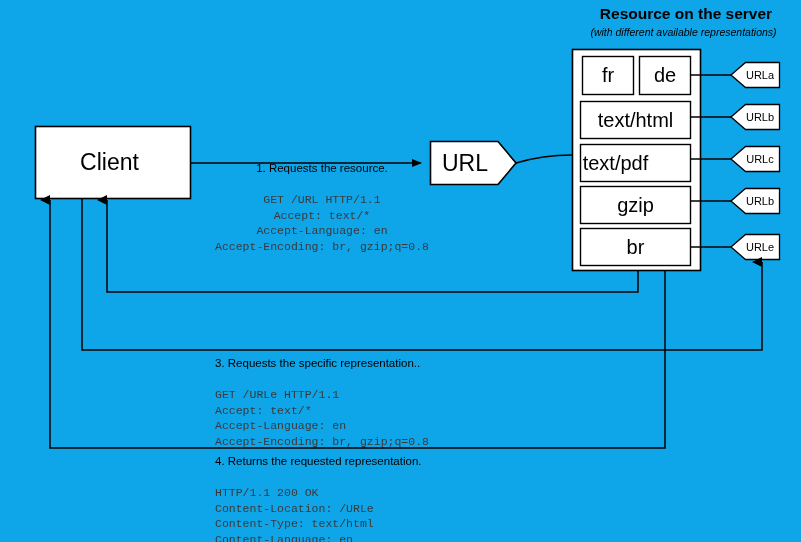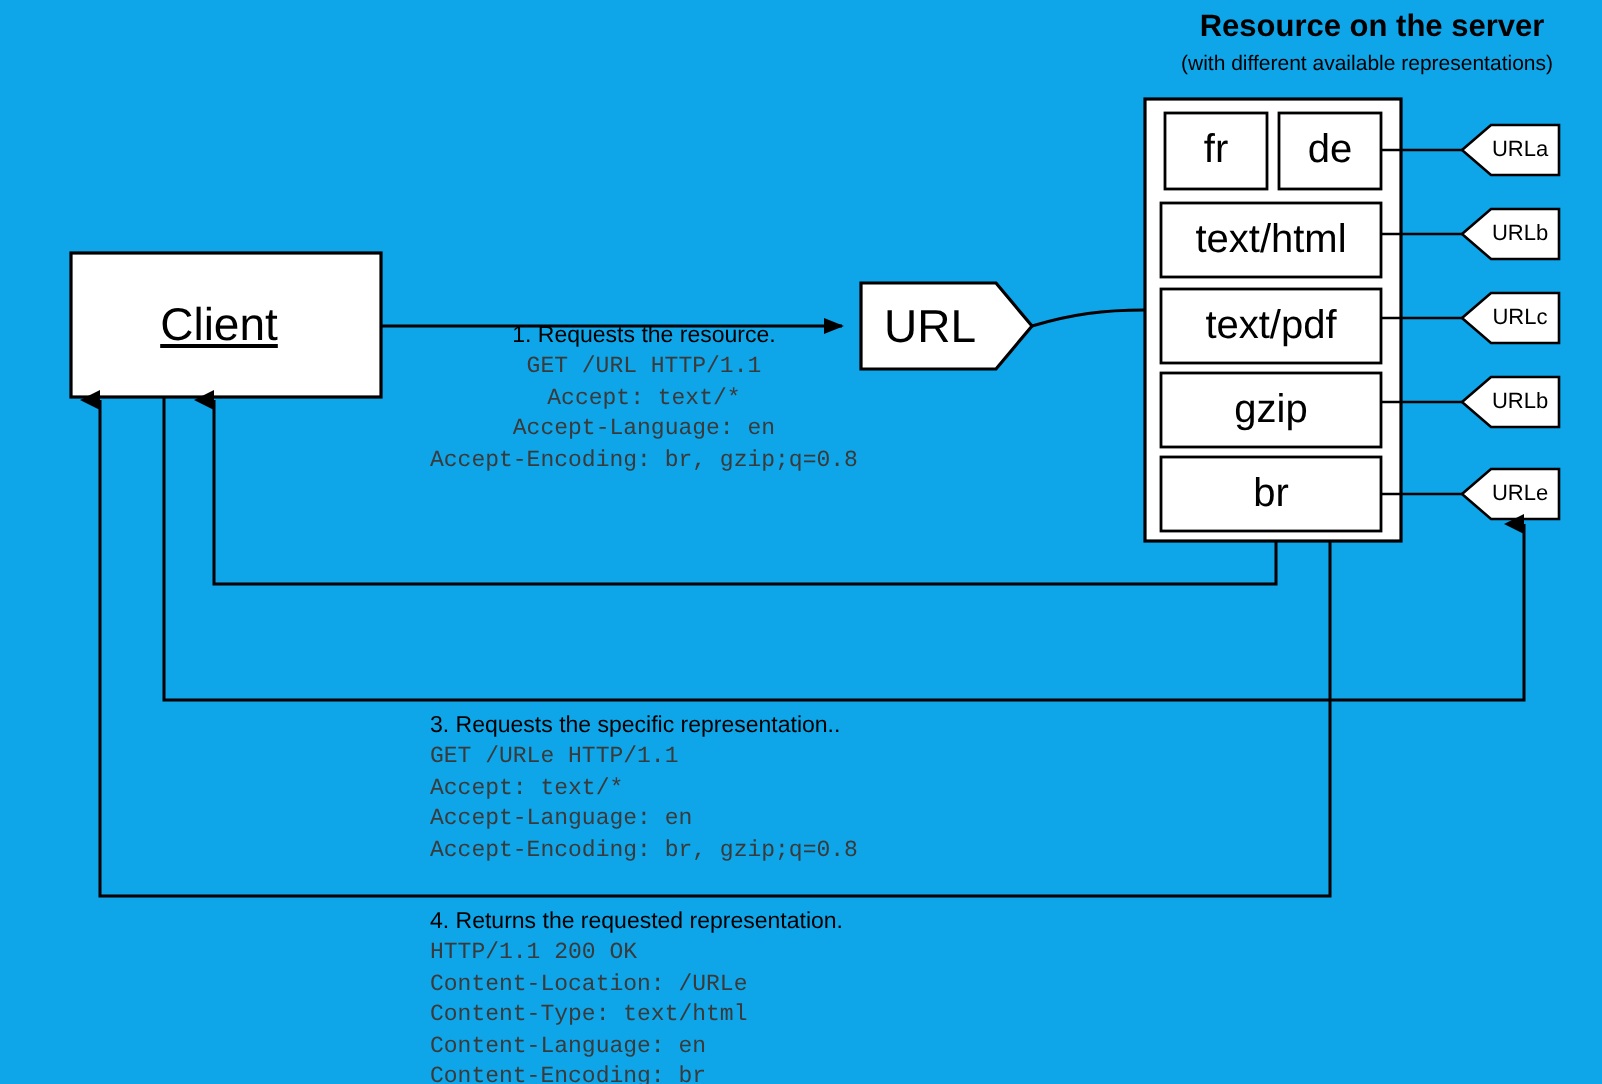--- a/index.html
+++ b/index.html
@@ -35,20 +35,21 @@
     color: #000;
     white-space: nowrap;
   }
   .server-subtitle {
     position: absolute;
     left: 566px;
     top: 26px;
     width: 235px;
     text-align: center;
     font-size: 10.5px;
+    font-style: italic;
     color: #000;
     white-space: nowrap;
   }
 
   
   .boxlabel {
     position: absolute;
     display: flex;
     align-items: center;
     justify-content: center;
@@ -86,21 +87,21 @@
   }
   .msg-line {
     font-size: 11.5px;
     font-family: "Liberation Mono", monospace;
     color: #3a3a3a;
     margin: 0;
     line-height: 15.6px;
     white-space: pre;
   }
   .msg-body {
-    margin-top: 2px;
+    margin-top: 18px;
   }
 </style>
 </head>
 <body>
 
 <div id="stage">
 
   <svg id="svg-layer" viewBox="0 0 801 542">
     <defs>
       <marker id="arrow-right" markerWidth="12" markerHeight="12" refX="9" refY="4" orient="auto" markerUnits="userSpaceOnUse">
@@ -143,28 +144,28 @@
     <path d="M638,270 L638,292 L107,292 L107,200" fill="none" stroke="#000000" stroke-width="1.5" marker-end="url(#arrow-up)"></path>
 
     <path d="M82,199 L82,350 L762,350 L762,262" fill="none" stroke="#000000" stroke-width="1.5" marker-end="url(#arrow-up)"></path>
 
     <path d="M665,271 L665,448 L50,448 L50,200" fill="none" stroke="#000000" stroke-width="1.5" marker-end="url(#arrow-up)"></path>
   </svg>
 
   <div class="server-title">Resource on the server</div>
   <div class="server-subtitle">(with different available representations)</div>
 
-  <div class="boxlabel client-label" style="left:35px; top:126px; width:149px; height:73px;text-decoration:underline;">Client</div>
+  <div class="boxlabel client-label" style="left:35px; top:126px; width:149px; height:73px;">Client</div>
 
   <div class="boxlabel url-label" style="left:431px; top:141px; width:68px; height:44px;">URL</div>
 
   <div class="boxlabel rep-label-small" style="left:639px; top:56px; width:52px; height:39px;">de</div>
   <div class="boxlabel rep-label-small" style="left:582px; top:56px; width:52px; height:39px;">fr</div>
   <div class="boxlabel rep-label" style="left:580px; top:101px; width:111px; height:38px;">text/html</div>
-  <div class="boxlabel rep-label" style="left:580px; top:144px; width:111px; height:38px;">text/pdf</div>
+  <div class="boxlabel rep-label" style="left:560px; top:144px; width:111px; height:38px;">text/pdf</div>
   <div class="boxlabel rep-label" style="left:580px; top:186px; width:111px; height:38px;">gzip</div>
   <div class="boxlabel rep-label" style="left:580px; top:228px; width:111px; height:38px;">br</div>
 
   <div class="boxlabel urltag-label" style="left:740px; top:62px; width:40px; height:26px;">URLa</div>
   <div class="boxlabel urltag-label" style="left:740px; top:104px; width:40px; height:26px;">URLb</div>
   <div class="boxlabel urltag-label" style="left:740px; top:146px; width:40px; height:26px;">URLc</div>
   <div class="boxlabel urltag-label" style="left:740px; top:188px; width:40px; height:26px;">URLb</div>
   <div class="boxlabel urltag-label" style="left:740px; top:234px; width:40px; height:26px;">URLe</div>
 
   <div class="msg" style="left:215px; top:162px;text-align:center;">

